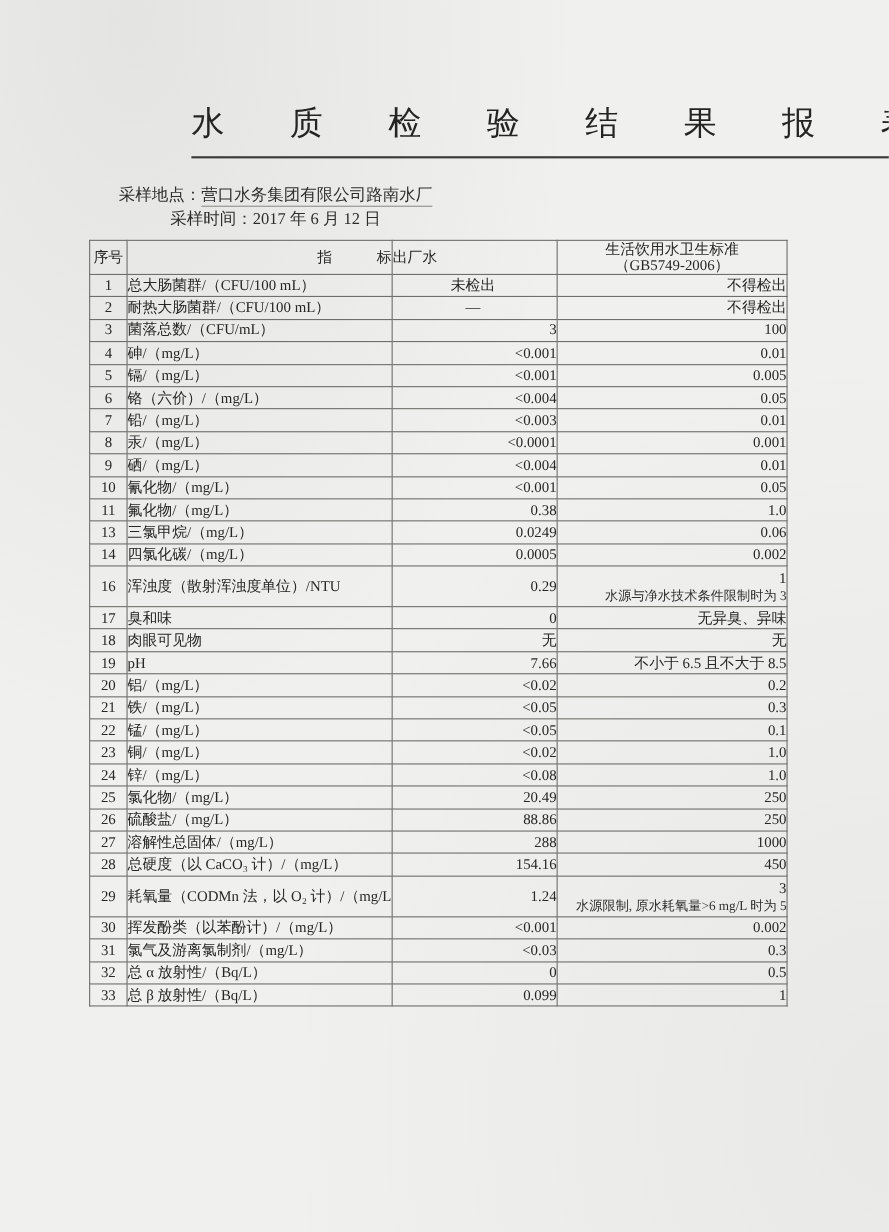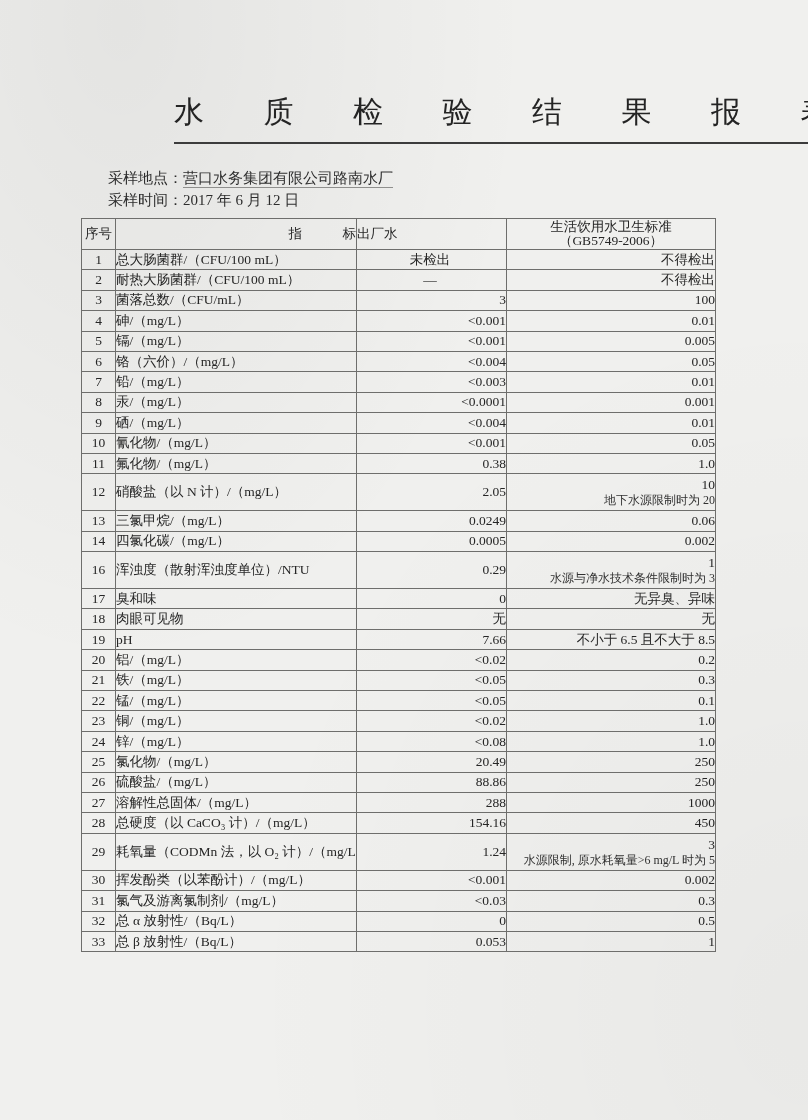--- a/index.html
+++ b/index.html
@@ -15,21 +15,21 @@
   .title{
     position:absolute;left:174px;top:92px;
     font-size:30px;letter-spacing:26px;white-space:nowrap;
     color:#242424;
     border-bottom:2px solid #3c3c3c;padding-bottom:9px;
   }
   .meta{
     position:absolute;left:108px;top:168px;
     font-size:15px;line-height:21.5px;color:#2d2d2d;
   }
-  .meta .row{white-space:nowrap;}
+  .meta .row{white-space:nowrap;text-align:center;}
   .loc-value{border-bottom:1px solid #8f8f8d;padding-bottom:1px;}
   table.report{
     position:absolute;left:81px;top:218px;width:634px;
     border-collapse:collapse;table-layout:fixed;
     background:transparent;
   }
   table.report th, table.report td{
     border:1px solid #6e6e6c;
     font-size:13.5px;font-weight:normal;color:#262626;
     padding:0;overflow:hidden;white-space:nowrap;
@@ -138,29 +138,20 @@
         <td class="c-ind">氰化物/（mg/L）</td>
         <td class="c-val">&lt;0.001</td>
         <td class="c-std">0.05</td>
       </tr>
       <tr>
         <td class="c-no">11</td>
         <td class="c-ind">氟化物/（mg/L）</td>
         <td class="c-val">0.38</td>
         <td class="c-std">1.0</td>
       </tr>
-      <tr class="tall">
-        <td class="c-no">12</td>
-        <td class="c-ind">硝酸盐（以 N 计）/（mg/L）</td>
-        <td class="c-val">2.05</td>
-        <td class="c-std">
-          <div class="std-main">10</div>
-          <div class="std-note">地下水源限制时为 20</div>
-        </td>
-      </tr>
       <tr>
         <td class="c-no">13</td>
         <td class="c-ind">三氯甲烷/（mg/L）</td>
         <td class="c-val">0.0249</td>
         <td class="c-std">0.06</td>
       </tr>
       <tr>
         <td class="c-no">14</td>
         <td class="c-ind">四氯化碳/（mg/L）</td>
         <td class="c-val">0.0005</td>
@@ -270,17 +261,17 @@
       </tr>
       <tr>
         <td class="c-no">32</td>
         <td class="c-ind">总 α 放射性/（Bq/L）</td>
         <td class="c-val">0</td>
         <td class="c-std">0.5</td>
       </tr>
       <tr>
         <td class="c-no">33</td>
         <td class="c-ind">总 β 放射性/（Bq/L）</td>
-        <td class="c-val">0.053</td>
+        <td class="c-val">0.099</td>
         <td class="c-std">1</td>
       </tr>
     </tbody>
 </table>
 
 </body></html>

